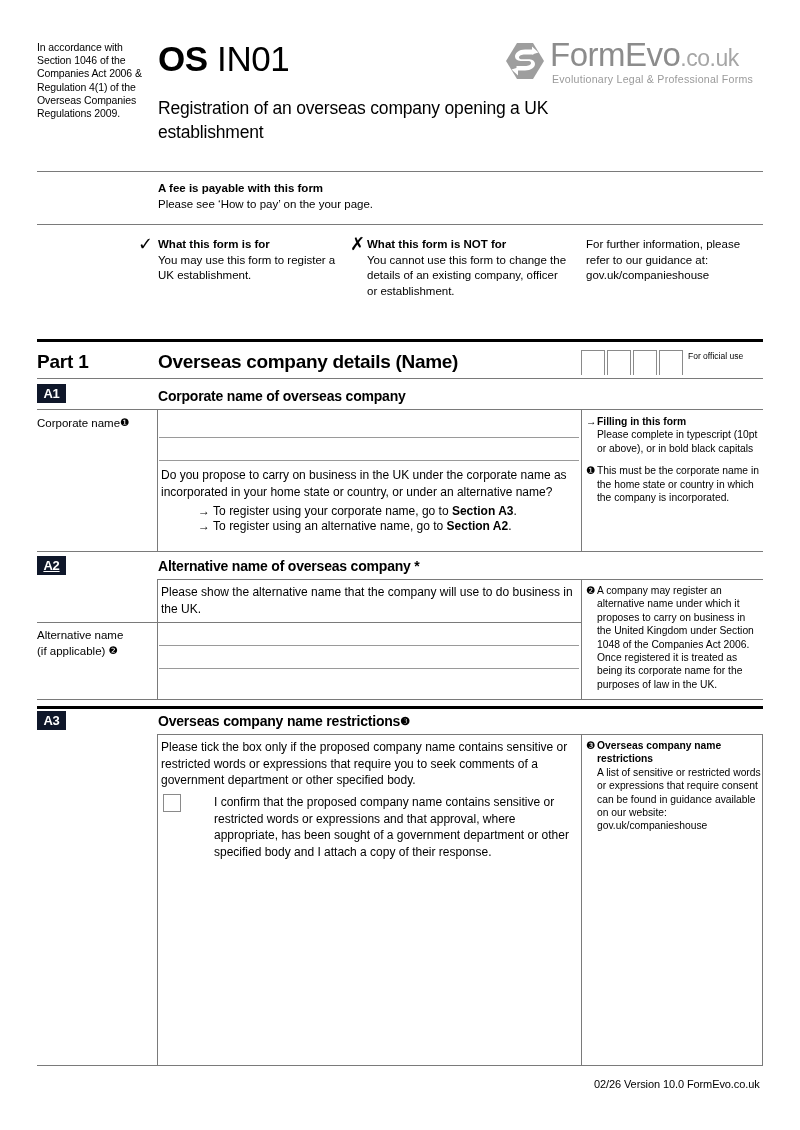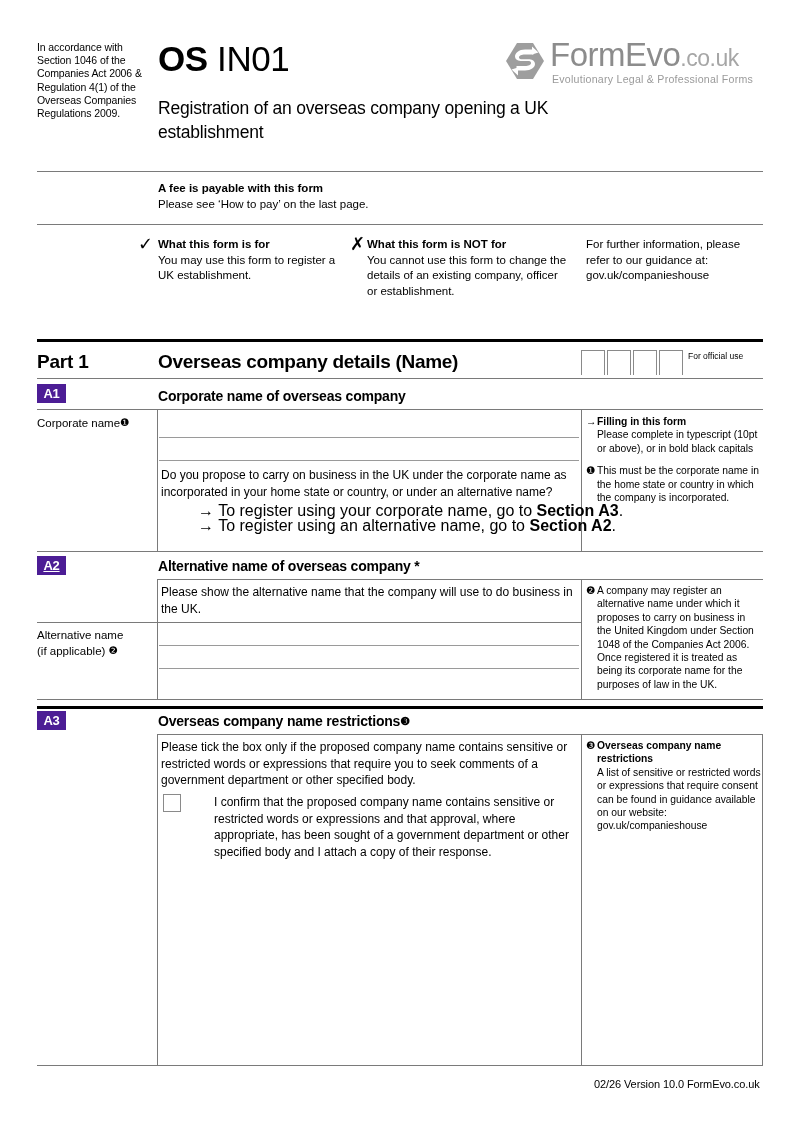--- a/index.html
+++ b/index.html
@@ -174,21 +174,21 @@
     left: 688px;
     top: 351px;
     font-size: 8.5px;
     line-height: 10px;
     text-align: center;
   }
 
   
   .badge {
     position: absolute;
-    background: #4c1d95;
+    background: #0f172a;
     color: #ffffff;
     font-size: 13px;
     font-weight: bold;
     width: 29px;
     height: 19px;
     line-height: 19px;
     text-align: center;
     letter-spacing: -0.2px;
   }
   .sec-title {
@@ -207,21 +207,21 @@
   }
 
   
   .ctext {
     position: absolute;
     font-size: 12px;
     line-height: 16.5px;
   }
   .arrowline {
     position: absolute;
-    font-size: 16px;
+    font-size: 12px;
     line-height: 16.5px;
     white-space: nowrap;
   }
   .arrowline .b { font-weight: bold; }
 
   
   .field {
     position: absolute;
     border-bottom: 1px solid #9a9a9a;
     height: 0;
@@ -294,21 +294,21 @@
       <span>FormEvo</span><span class="tld">.co.uk</span>
     </div>
     <div class="logo-tag">Evolutionary Legal &amp; Professional Forms</div>
   </div>
 
   <div class="rule" style="left:37px; top:171px; width:726px;"></div>
   <div class="rule" style="left:37px; top:224px; width:726px;"></div>
 
   <div class="fee">
     <div class="b">A fee is payable with this form</div>
-    <div>Please see ‘How to pay’ on the last page.</div>
+    <div>Please see ‘How to pay’ on the your page.</div>
   </div>
 
   <div class="mark" style="left:138px; top:235px;">✓</div>
   <div class="col" style="left:158px; top:237px; width:185px;">
     <div class="hd">What this form is for</div>
     <div>You may use this form to register a UK establishment.</div>
   </div>
 
   <div class="mark" style="left:350px; top:235px;">✗</div>
   <div class="col" style="left:586px; top:237px; width:180px;">

